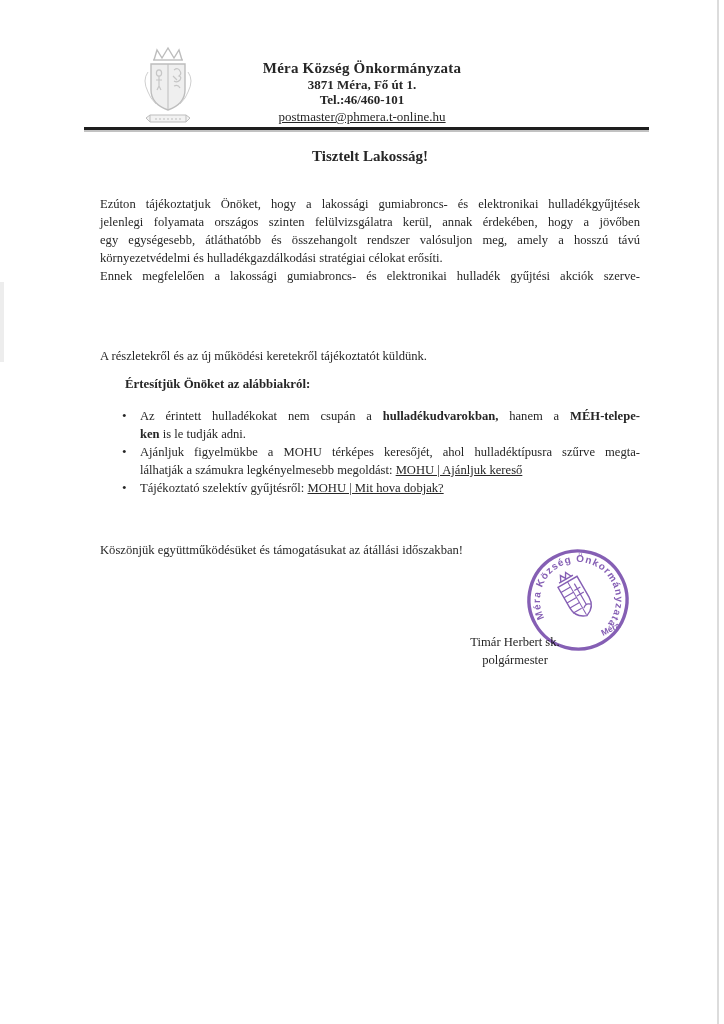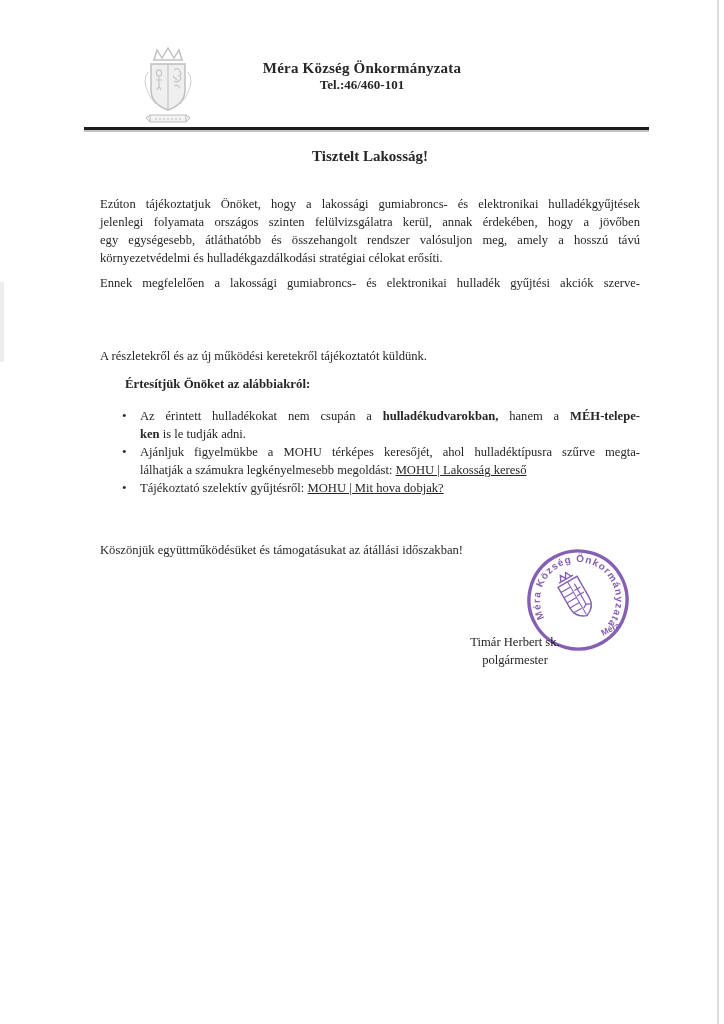--- a/index.html
+++ b/index.html
@@ -12,21 +12,21 @@
   .crest-wrap{position:absolute;left:136px;top:46px;width:64px;height:80px;}
   .hdr{position:absolute;left:0;top:60px;width:724px;text-align:center;}
   .hdr-org{font-size:15px;font-weight:bold;line-height:17px;letter-spacing:.2px;}
   .hdr-line{font-size:13px;font-weight:bold;line-height:15px;}
   .hdr-email{font-size:13px;line-height:16px;text-decoration:underline;display:inline-block;}
   .rule{position:absolute;left:84px;top:127px;width:565px;height:3px;background:#1e1e1e;
         box-shadow:0 2px 0 rgba(120,120,120,.45);}
   
   .blk{position:absolute;left:100px;width:540px;}
   .title{top:148px;text-align:center;font-weight:bold;font-size:15px;}
-  .p1{top:195px;} .p2{top:274px;} .p3{top:347px;}
+  .p1{top:195px;} .p2{top:267px;} .p3{top:347px;}
   .h2{top:375px;font-weight:bold;font-size:12.8px;line-height:18px;margin-left:25px;}
   .bullets{top:407px;}
   .closing{top:541px;}
   .ln{font-size:12.6px;line-height:18px;white-space:normal;}
   .jl{text-align:justify;text-align-last:justify;}
   .b{font-weight:bold;} .u{text-decoration:underline;}
   .bullet-item{position:relative;padding-left:40px;}
   .dot{position:absolute;left:22px;top:0;font-size:13px;line-height:18px;}
   
   .sig{position:absolute;left:430px;top:633px;width:170px;text-align:center;}
@@ -59,21 +59,23 @@
           <path d="M52 26 q6 8 0 20 q-2 6 -8 12"></path>
         </g>
         <path d="M14 69 h36 v7 h-36 z M14 69 l-4 3 l4 4 M50 69 l4 3 l-4 4" fill="#f2f2f2" stroke-width="1"></path>
         <path d="M19 73 h26" stroke-dasharray="2 2" stroke-width="1"></path>
       </g>
     </svg>
   </div>
 
   <div class="hdr">
     <div class="hdr-org">Méra Község Önkormányzata</div>
+    <div class="hdr-line">3871 Méra, Fő út 1.</div>
     <div class="hdr-line">Tel.:46/460-101</div>
+    <div><span class="hdr-email">postmaster@phmera.t-online.hu</span></div>
   </div>
 
   <div class="rule"></div>
 
   <div class="blk title">Tisztelt Lakosság!</div>
   <div class="blk p1">
       <div class="ln jl"><span>Ezúton tájékoztatjuk Önöket, hogy a lakossági gumiabroncs- és elektronikai hulladékgyűjtések</span></div>
       <div class="ln jl"><span>jelenlegi folyamata országos szinten felülvizsgálatra kerül, annak érdekében, hogy a jövőben</span></div>
       <div class="ln jl"><span>egy egységesebb, átláthatóbb és összehangolt rendszer valósuljon meg, amely a hosszú távú</span></div>
       <div class="ln"><span>környezetvédelmi és hulladékgazdálkodási stratégiai célokat erősíti.</span></div>
@@ -90,21 +92,21 @@
         <span class="dot">•</span>
         <div>
           <div class="ln jl"><span>Az érintett hulladékokat nem csupán a </span><span class="b">hulladékudvarokban,</span><span> hanem a </span><span class="b">MÉH-telepe-</span></div>
           <div class="ln"><span class="b">ken</span><span> is le tudják adni.</span></div>
         </div>
       </div>
       <div class="bullet-item">
         <span class="dot">•</span>
         <div>
           <div class="ln jl"><span>Ajánljuk figyelmükbe a MOHU térképes keresőjét, ahol hulladéktípusra szűrve megta-</span></div>
-          <div class="ln"><span>lálhatják a számukra legkényelmesebb megoldást: </span><span class="u">MOHU | Lakosság kereső</span></div>
+          <div class="ln"><span>lálhatják a számukra legkényelmesebb megoldást: </span><span class="u">MOHU | Ajánljuk kereső</span></div>
         </div>
       </div>
       <div class="bullet-item">
         <span class="dot">•</span>
         <div>
           <div class="ln"><span>Tájékoztató szelektív gyűjtésről: </span><span class="u">MOHU | Mit hova dobjak?</span></div>
         </div>
       </div>
     </div>
   <div class="blk closing">

